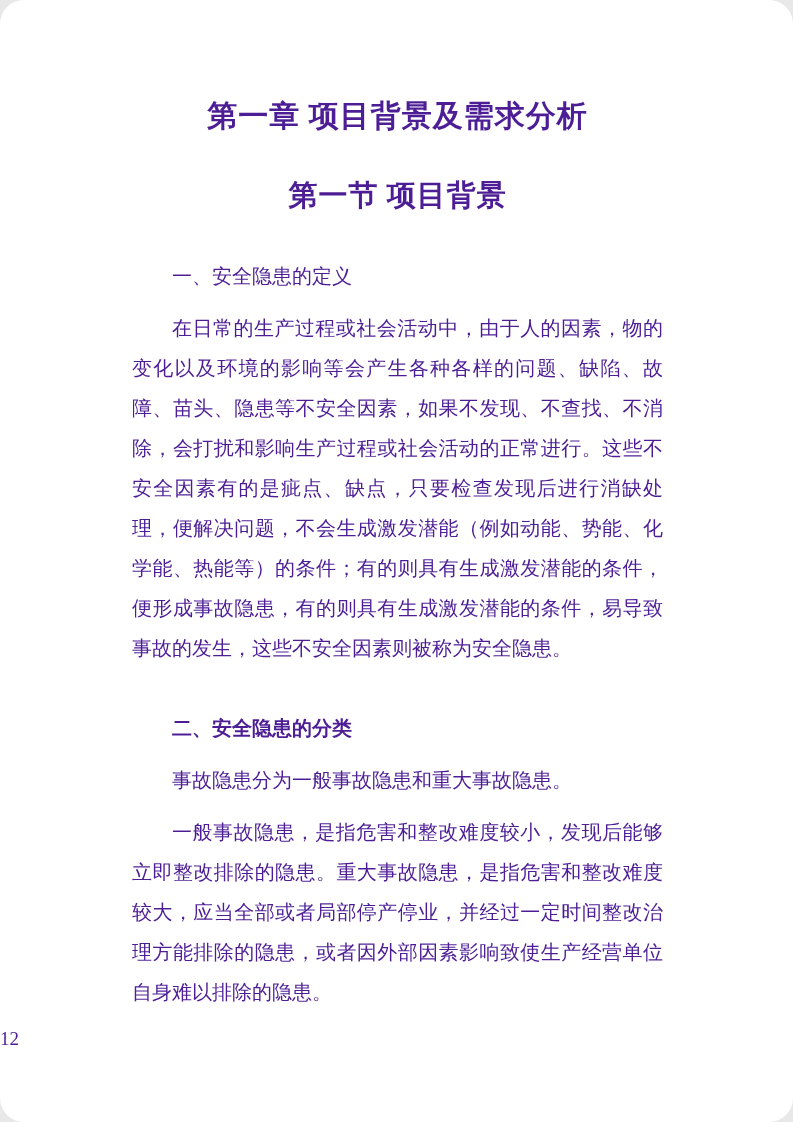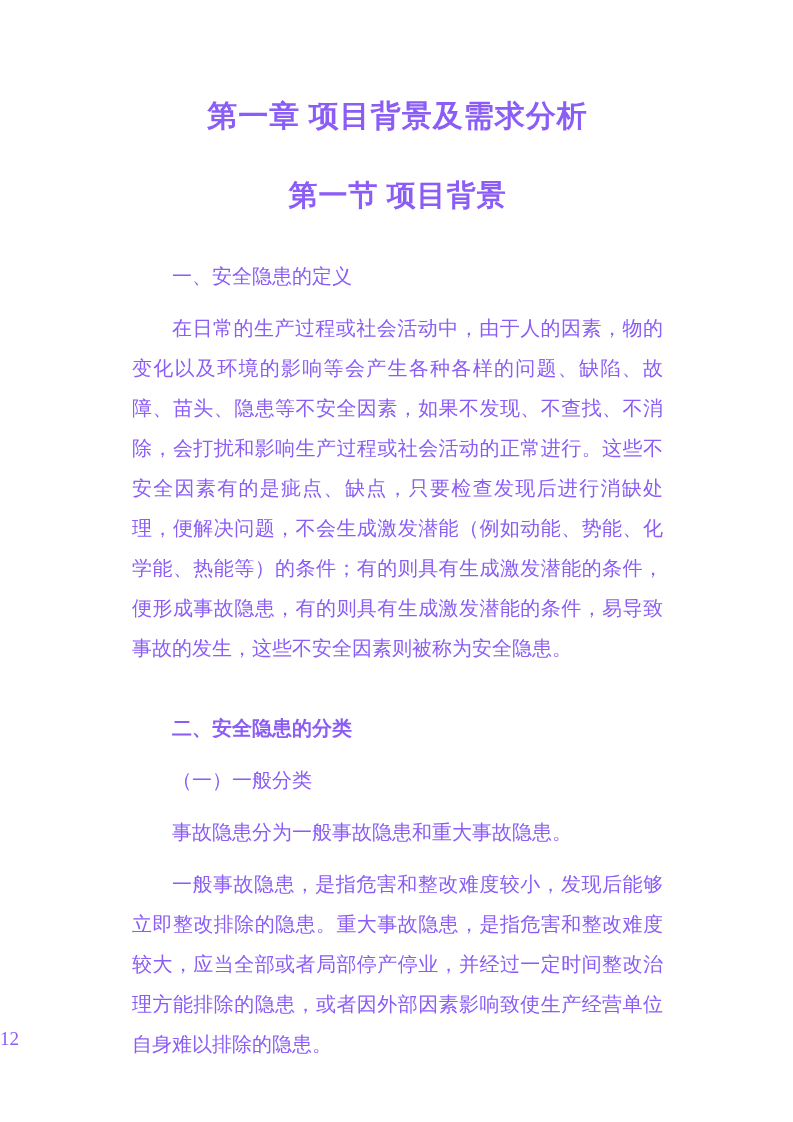--- a/index.html
+++ b/index.html
@@ -9,22 +9,23 @@
   }
   .page {
     position: relative;
     width: 793px;
     height: 1122px;
     margin: 0 auto;
     background: #ffffff;
     box-sizing: border-box;
     padding: 96px 118px 0 120px;
     font-family: "Liberation Serif", "DejaVu Serif", serif;
-    color: #8b5cf6;
+    color: #4c1d95;
     overflow: hidden;
+    border-radius: 24px;
   }
   .chapter-title {
     margin: 0;
     text-align: center;
     font-size: 30px;
     font-weight: bold;
     line-height: 40px;
     letter-spacing: 1px;
   }
   .section-title {
@@ -69,21 +70,20 @@
   <h2 class="section-title">第一节 项目背景</h2>
 
   <div class="doc-body">
 
     <p class="para">一、安全隐患的定义</p>
 
     <p class="para">在日常的生产过程或社会活动中，由于人的因素，物的变化以及环境的影响等会产生各种各样的问题、缺陷、故障、苗头、隐患等不安全因素，如果不发现、不查找、不消除，会打扰和影响生产过程或社会活动的正常进行。这些不安全因素有的是疵点、缺点，只要检查发现后进行消缺处理，便解决问题，不会生成激发潜能（例如动能、势能、化学能、热能等）的条件；有的则具有生成激发潜能的条件，便形成事故隐患，有的则具有生成激发潜能的条件，易导致事故的发生，这些不安全因素则被称为安全隐患。</p>
 
     <p class="para space-before">二、安全隐患的分类</p>
 
-    <p class="para">（一）一般分类</p>
 
     <p class="para">事故隐患分为一般事故隐患和重大事故隐患。</p>
 
     <p class="para">一般事故隐患，是指危害和整改难度较小，发现后能够立即整改排除的隐患。重大事故隐患，是指危害和整改难度较大，应当全部或者局部停产停业，并经过一定时间整改治理方能排除的隐患，或者因外部因素影响致使生产经营单位自身难以排除的隐患。</p>
 
 
   </div>
 
   <div class="page-number">12</div>
 

